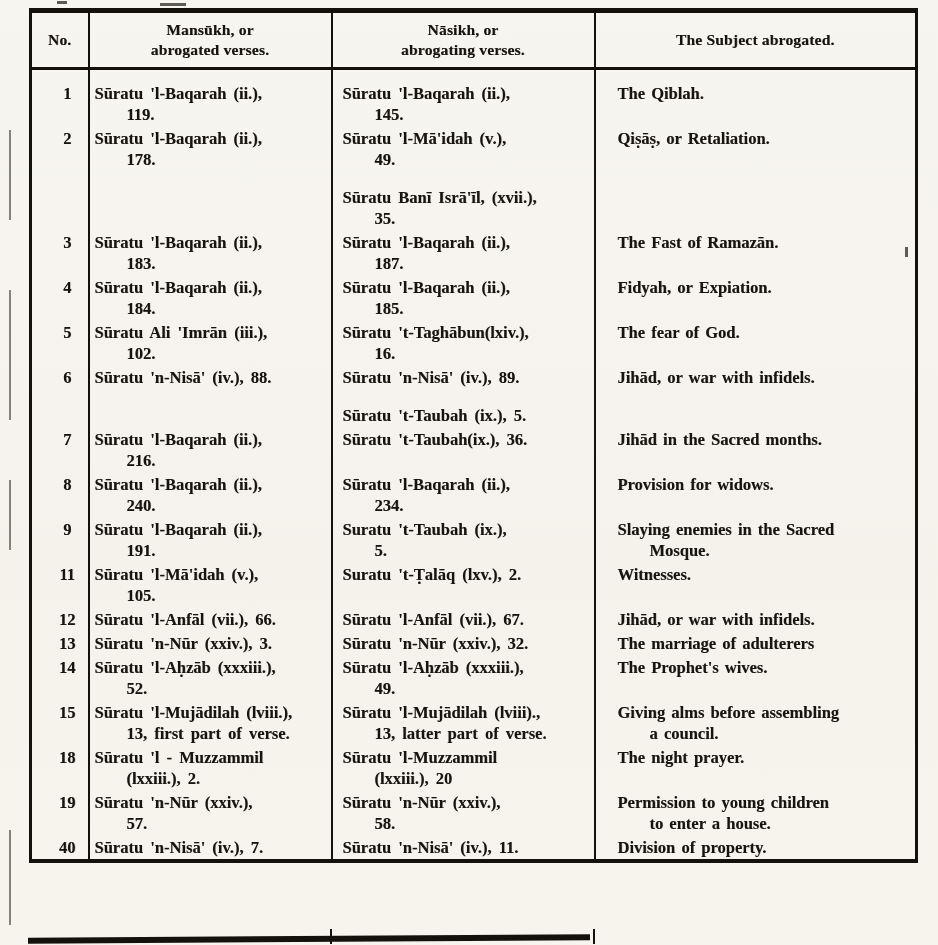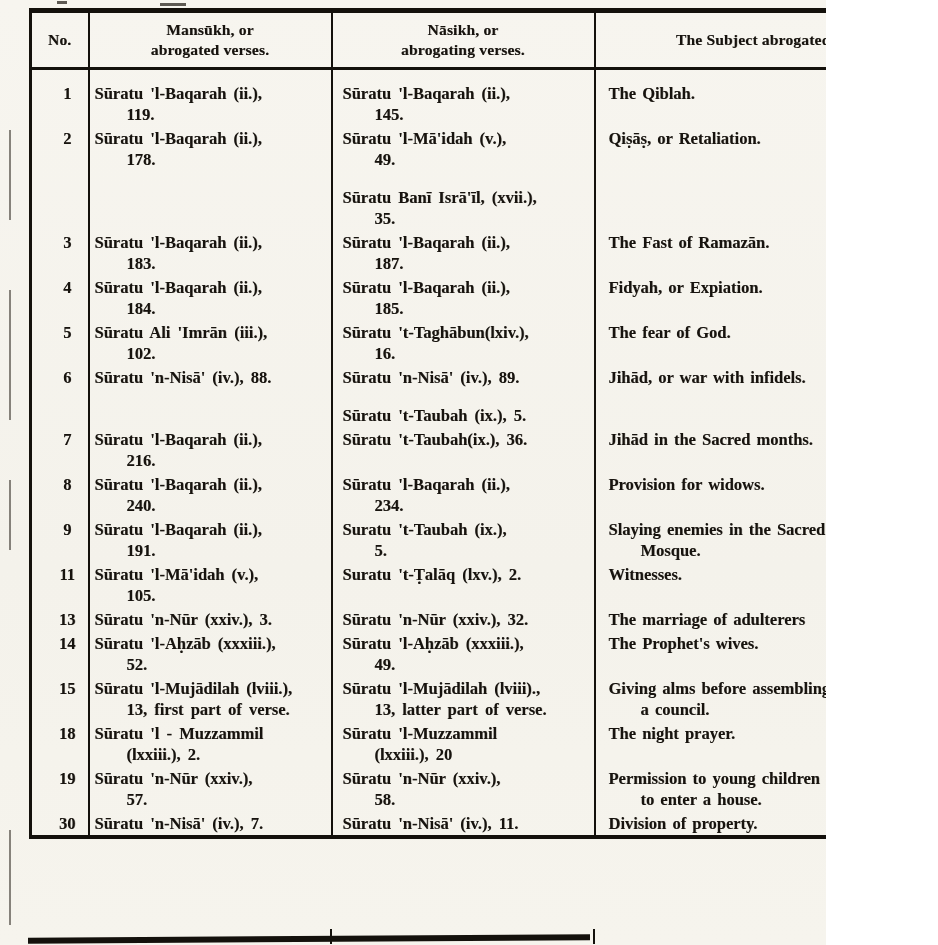--- a/index.html
+++ b/index.html
@@ -1,21 +1,21 @@
 <!DOCTYPE html>
 <html><head>
 <meta charset="utf-8">
 <style>
   html, body {
     margin: 0;
     padding: 0;
   }
   .page {
     position: relative;
-    width: 826px;
+    width: 938px;
     height: 945px;
     overflow: hidden;
     background: linear-gradient(180deg, #f7f5ef 0%, #f4f2eb 60%, #f6f4ed 100%);
     color: #17130e;
     font-family: "Liberation Serif", "DejaVu Serif", serif;
     font-weight: bold;
     -webkit-font-smoothing: antialiased;
   }
   .scan-table {
     position: absolute;
@@ -58,21 +58,21 @@
   tbody td:first-child { border-left: none; }
   tbody tr:first-child td { padding-top: 13px; }
 
   td.no {
     text-align: center;
     padding-left: 16px;
     font-size: 16.5px;
   }
   td.verses  { padding-left: 5px;  padding-right: 2px; word-spacing: 3px; }
   td.nasikh  { padding-left: 10px; padding-right: 5px; }
-  td.subject { padding-left: 13px; padding-right: 6px; word-spacing: 2px; }
+  td.subject { padding-left: 22px; padding-right: 6px; word-spacing: 2px; }
 
   .entry {
     padding-left: 32px;
     text-indent: -32px;
     white-space: pre-line;
   }
   .entry + .entry { margin-top: 17px; }
 
   
   .artifact-bar {
@@ -280,20 +280,32 @@
 105.</div>
           </td>
       <td class="verses nasikh">
             <div class="entry">Suratu 't-Ṭalāq (lxv.), 2.</div>
           </td>
       <td class="subject">
             <div class="entry">Witnesses.</div>
           </td>
     </tr>
 
+    <tr>
+      <td class="no">12</td>
+      <td class="verses mansukh">
+            <div class="entry">Sūratu 'l-Anfāl (vii.), 66.</div>
+          </td>
+      <td class="verses nasikh">
+            <div class="entry">Sūratu 'l-Anfāl (vii.), 67.</div>
+          </td>
+      <td class="subject">
+            <div class="entry">Jihād, or war with infidels.</div>
+          </td>
+    </tr>
 
     <tr>
       <td class="no">13</td>
       <td class="verses mansukh">
             <div class="entry">Sūratu 'n-Nūr (xxiv.), 3.</div>
           </td>
       <td class="verses nasikh">
             <div class="entry">Sūratu 'n-Nūr (xxiv.), 32.</div>
           </td>
       <td class="subject">
@@ -359,21 +371,21 @@
             <div class="entry">Sūratu 'n-Nūr (xxiv.),
 58.</div>
           </td>
       <td class="subject">
             <div class="entry">Permission to young children
 to enter a house.</div>
           </td>
     </tr>
 
     <tr>
-      <td class="no">30</td>
+      <td class="no">40</td>
       <td class="verses mansukh">
             <div class="entry">Sūratu 'n-Nisā' (iv.), 7.</div>
           </td>
       <td class="verses nasikh">
             <div class="entry">Sūratu 'n-Nisā' (iv.), 11.</div>
           </td>
       <td class="subject">
             <div class="entry">Division of property.</div>
           </td>
     </tr>

